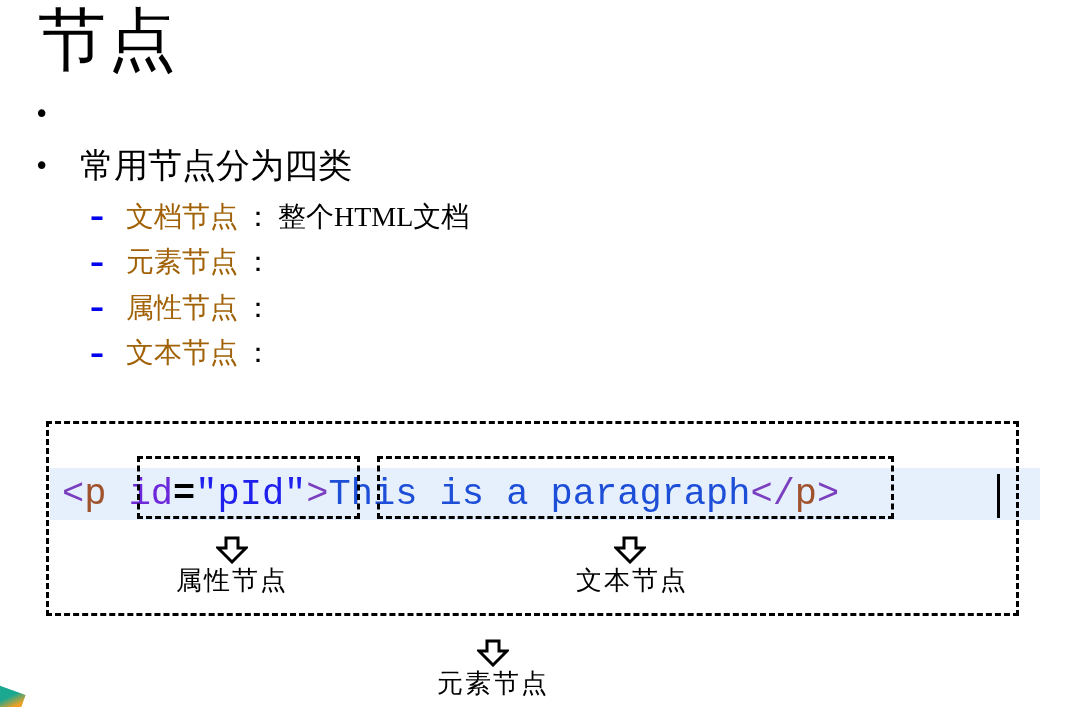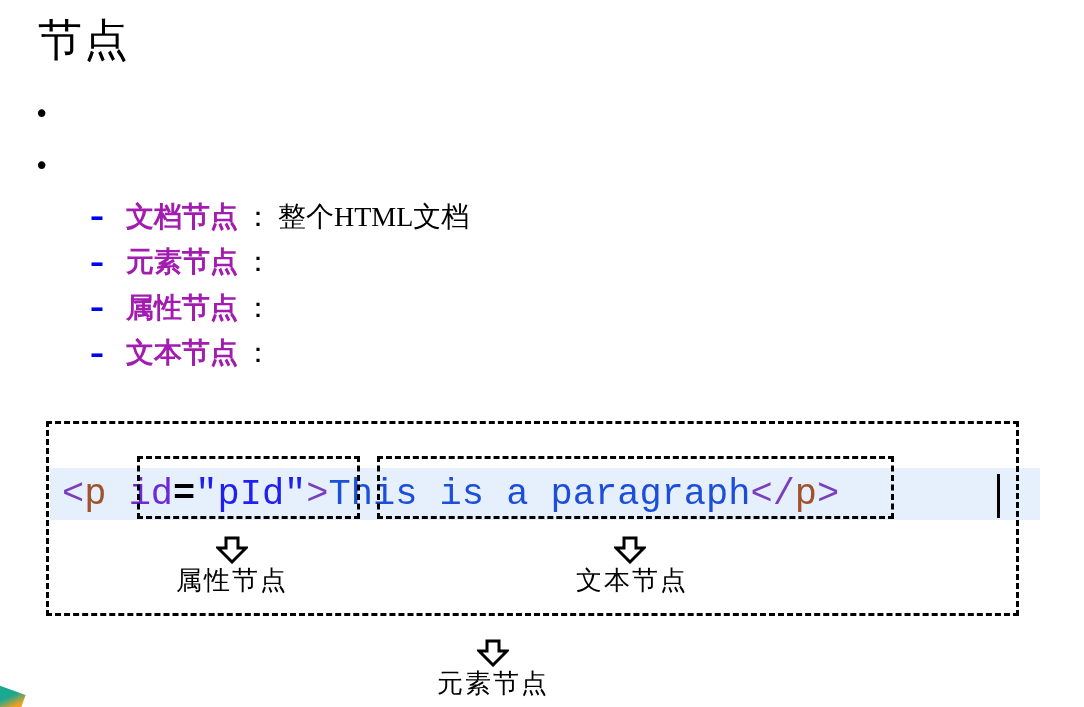--- a/index.html
+++ b/index.html
@@ -21,34 +21,34 @@
       left: auto;
     }
     .corner-bl {
       position: absolute; left: -20px; bottom: -20px;
       width: 40px; height: 40px;
       background: linear-gradient(135deg, #1aa890 0%, #1aa890 40%, #f0a020 60%, #f0a020 100%);
       transform: rotate(20deg);
     }
     .title {
       position: absolute; left: 38px; top: 2px;
-      font-size: 44px; line-height: 76px; letter-spacing: 2px;
+      font-size: 68px; line-height: 76px; letter-spacing: 2px;
     }
     .bullets { position: absolute; left: 30px; top: 88px; }
     .bullet {
       display: flex; align-items: center; height: 52px;
       font-size: 34px;
     }
     .bullet .dot { width: 46px; font-size: 26px; padding-left: 4px; }
     .subs { position: absolute; left: 90px; top: 194px; }
     .sub {
       display: flex; align-items: center; height: 45.5px; font-size: 28px;
     }
     .sub .dash { color: #0000ee; font-weight: bold; width: 36px; }
-    .sub .kw { color: #a21caf; font-weight: bold; }
+    .sub .kw { color: #a16207; font-weight: normal; }
     .sub .colon { padding: 0 6px; }
     .sub .desc { font-family: "DejaVu Sans", sans-serif; }
     .sub .desc .latin { font-family: "Liberation Serif", serif; }
 
     .code-line {
       position: absolute; left: 50px; top: 468px; width: 990px; height: 52px;
       background: #e6effc;
     }
     .code {
       position: absolute; left: 62px; top: 470px; height: 48px;
@@ -85,20 +85,21 @@
 <div class="corner-bl"></div>
 
 <div class="title">节点</div>
 
 <div class="bullets">
   <div class="bullet">
     <span class="dot">•</span>
   </div>
   <div class="bullet">
     <span class="dot">•</span>
+    <span>常用节点分为四类</span>
   </div>
 </div>
 
 <div class="subs">
   <div class="sub">
     <span class="dash">–</span>
     <span class="kw">文档节点</span>
     <span class="colon">：</span>
     <span class="desc"><span>整个</span><span class="latin">HTML</span><span>文档</span></span>
   </div>

